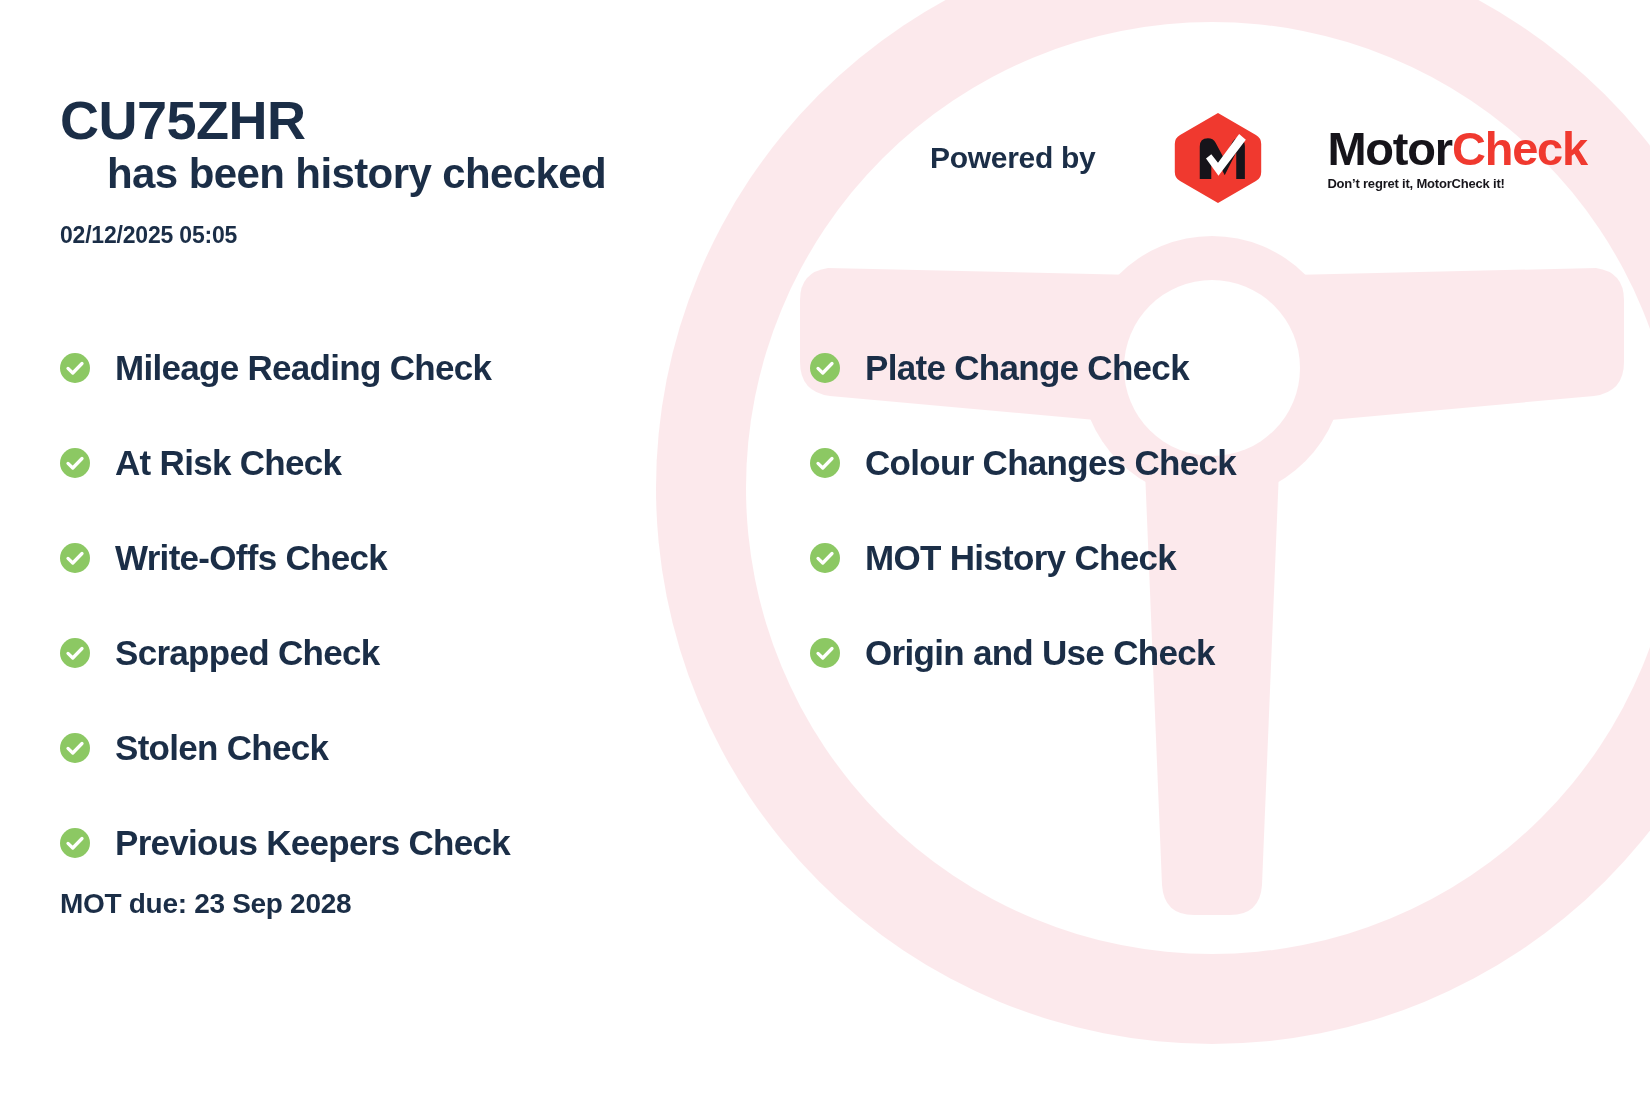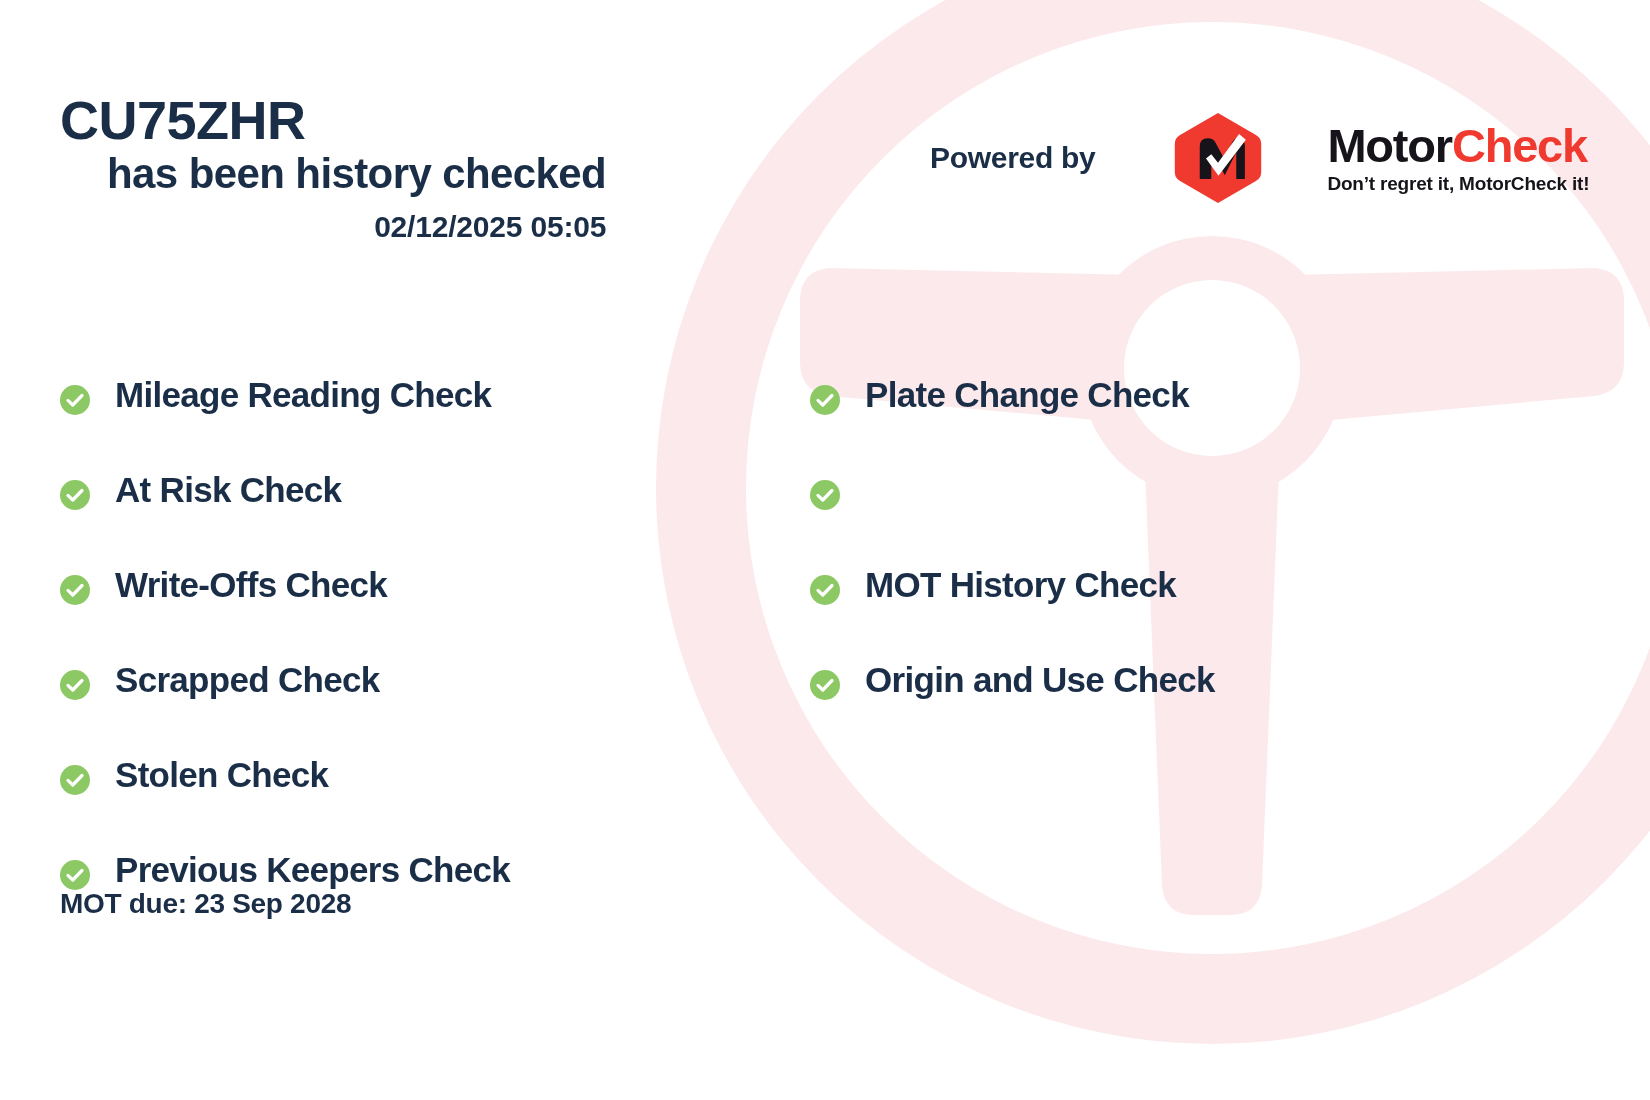--- a/index.html
+++ b/index.html
@@ -46,27 +46,26 @@
   .headline-line {
     font-size: 42px;
     font-weight: bold;
     letter-spacing: -0.6px;
     line-height: 1.18;
     color: #1b2e47;
     white-space: nowrap;
     margin-left: 47px;
   }
   .timestamp-line {
-    font-size: 30px;
+    font-size: 23px;
     font-weight: bold;
     letter-spacing: -0.2px;
-    margin-top: 12px;
-    color: #1b2e47;
-    white-space: nowrap;
-    text-align: right;
+    margin-top: 24px;
+    color: #1b2e47;
+    white-space: nowrap;
   }
 
   
   .powered-block {
     position: absolute;
     left: 930px;
     top: 110px;
     display: flex;
     align-items: center;
     z-index: 4;
@@ -95,21 +94,21 @@
     font-size: 47px;
     font-weight: bold;
     letter-spacing: -1.2px;
     line-height: 1;
     white-space: nowrap;
   }
   .logo-wordmark .w-motor { color: #16141a; }
   .logo-wordmark .w-check { color: #f0392f; }
   .logo-tagline {
     margin-top: 4px;
-    font-size: 19px;
+    font-size: 13px;
     font-weight: bold;
     letter-spacing: -0.2px;
     color: #16141a;
     white-space: nowrap;
   }
 
   
   .checks {
     position: absolute;
     top: 320px;
@@ -119,21 +118,21 @@
   }
   .check-col {
     position: absolute;
     top: 0;
   }
   .check-col.left  { left: 0px; }
   .check-col.right { left: 750px; }
 
   .check-item {
     display: flex;
-    align-items: flex-end;
+    align-items: center;
     height: 95px;
   }
   .check-icon {
     width: 30px;
     height: 30px;
     flex: none;
     display: block;
   }
   .check-label {
     margin-left: 25px;
@@ -265,20 +264,21 @@
             <circle cx="12" cy="12" r="12" fill="#8cc863"></circle>
             <path d="M6.4 12.3 L10.2 16 L17.6 8.4" fill="none" stroke="#ffffff" stroke-width="2.6" stroke-linecap="round" stroke-linejoin="round"></path>
           </svg>
         <span class="check-label">Plate Change Check</span>
       </div>
       <div class="check-item">
         <svg class="check-icon" viewBox="0 0 24 24" aria-hidden="true">
             <circle cx="12" cy="12" r="12" fill="#8cc863"></circle>
             <path d="M6.4 12.3 L10.2 16 L17.6 8.4" fill="none" stroke="#ffffff" stroke-width="2.6" stroke-linecap="round" stroke-linejoin="round"></path>
           </svg>
+        <span class="check-label">Colour Changes Check</span>
       </div>
       <div class="check-item">
         <svg class="check-icon" viewBox="0 0 24 24" aria-hidden="true">
             <circle cx="12" cy="12" r="12" fill="#8cc863"></circle>
             <path d="M6.4 12.3 L10.2 16 L17.6 8.4" fill="none" stroke="#ffffff" stroke-width="2.6" stroke-linecap="round" stroke-linejoin="round"></path>
           </svg>
         <span class="check-label">MOT History Check</span>
       </div>
       <div class="check-item">
         <svg class="check-icon" viewBox="0 0 24 24" aria-hidden="true">

